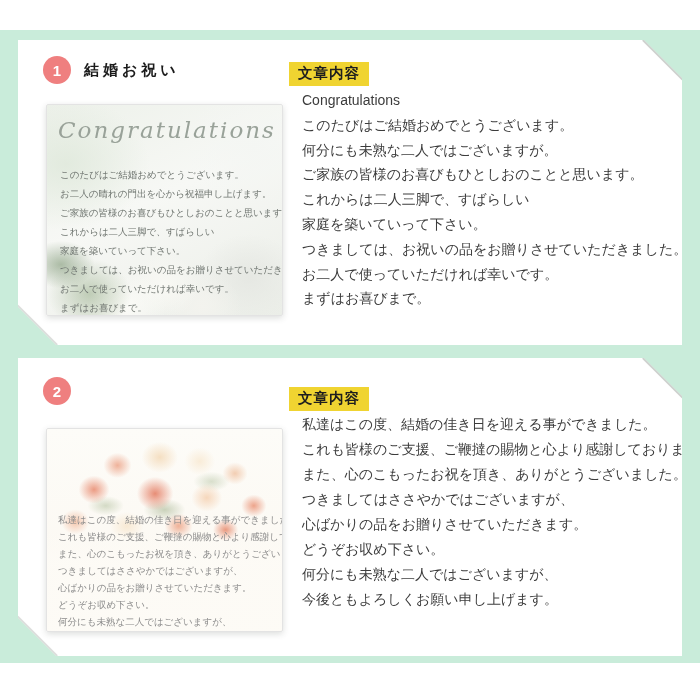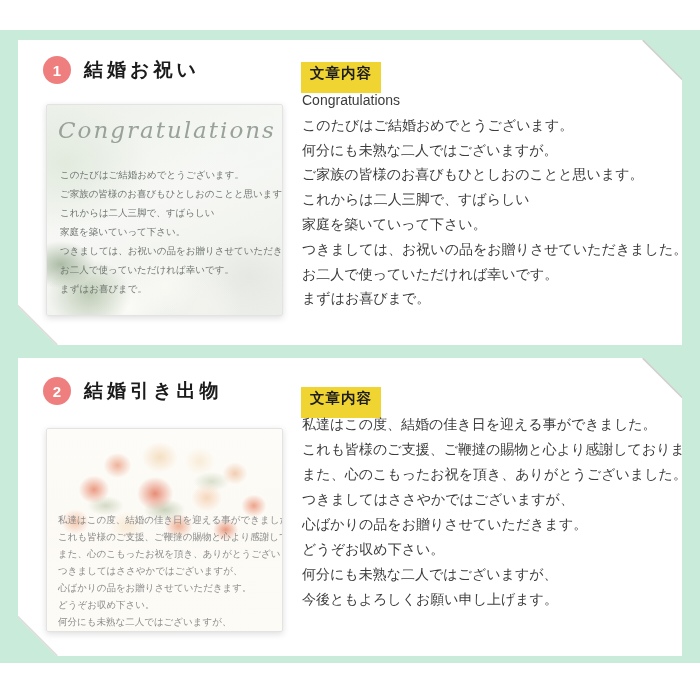--- a/index.html
+++ b/index.html
@@ -17,26 +17,26 @@
              background:#adb3ad; opacity:.6; transform:rotate(45deg); }
   .diag-bl { position:absolute; left:-9px; top:calc(100% - 21px); width:56px; height:3px;
              background:#b9beb9; opacity:.5; transform:rotate(45deg); }
 
   .header-row { position:absolute; left:25px; display:flex; align-items:center; gap:13px; }
   .card1 .header-row { top:16px; }
   .card2 .header-row { top:19px; }
   .num-badge { width:28px; height:28px; border-radius:50%; background:var(--accent-pink,#ef7f7f);
                color:#fff; font-weight:bold; font-size:15px; display:flex; align-items:center;
                justify-content:center; flex:0 0 auto; }
-  .sec-title { font-size:19px; font-weight:bold; letter-spacing:4px;
+  .sec-title { font-size:15px; font-weight:bold; letter-spacing:4px;
                color:var(--title-color,#1b1b1b); white-space:nowrap; }
 
-  .content-label { position:absolute; left:283px; display:inline-block;
+  .content-label { position:absolute; left:271px; display:inline-block;
                    background:var(--label-yellow,#f0d431); color:#1e1e1e;
-                   font-size:14.5px; font-weight:bold; letter-spacing:1px; padding:2px 9px 10px; }
+                   font-size:14.5px; font-weight:bold; letter-spacing:1px; padding:2px 9px 3px; }
   .card1 .content-label { top:22px; }
   .card2 .content-label { top:29px; }
 
   .messages { position:absolute; left:284px; color:var(--message-color,#3c3c3c);
               font-size:14px; }
   .card1 .messages { top:48px;  line-height:24.8px; }
   .card2 .messages { top:54px;  line-height:25px; }
   .messages .line { white-space:nowrap; }
 
   .photo { position:absolute; left:28px; width:237px; border:1px solid #e3e3e3;
@@ -92,20 +92,21 @@
       <div class="num-badge">1</div>
       <div class="sec-title">結婚お祝い</div>
     </div>
 
     <div class="content-label">文章内容</div>
 
     <div class="photo photo1">
       <div class="photo1-heading">Congratulations</div>
       <div class="photo-lines">
         <div class="pline">このたびはご結婚おめでとうございます。</div>
+        <div class="pline">お二人の晴れの門出を心から祝福申し上げます。</div>
         <div class="pline">ご家族の皆様のお喜びもひとしおのことと思います。</div>
         <div class="pline">これからは二人三脚で、すばらしい</div>
         <div class="pline">家庭を築いていって下さい。</div>
         <div class="pline">つきましては、お祝いの品をお贈りさせていただきました。</div>
         <div class="pline">お二人で使っていただければ幸いです。</div>
         <div class="pline">まずはお喜びまで。</div>
       </div>
     </div>
 
     <div class="messages">
@@ -120,21 +121,20 @@
       <div class="line">まずはお喜びまで。</div>
     </div>
   </div>
 
   <div class="card card2">
     <div class="diag-tr"></div>
     <div class="diag-bl"></div>
 
     <div class="header-row">
       <div class="num-badge">2</div>
-      <div class="sec-title">結婚引き出物</div>
     </div>
 
     <div class="content-label">文章内容</div>
 
     <div class="photo photo2">
       <div class="photo-lines">
         <div class="pline">私達はこの度、結婚の佳き日を迎える事ができました。</div>
         <div class="pline">これも皆様のご支援、ご鞭撻の賜物と心より感謝しております。</div>
         <div class="pline">また、心のこもったお祝を頂き、ありがとうございました。</div>
         <div class="pline">つきましてはささやかではございますが、</div>

